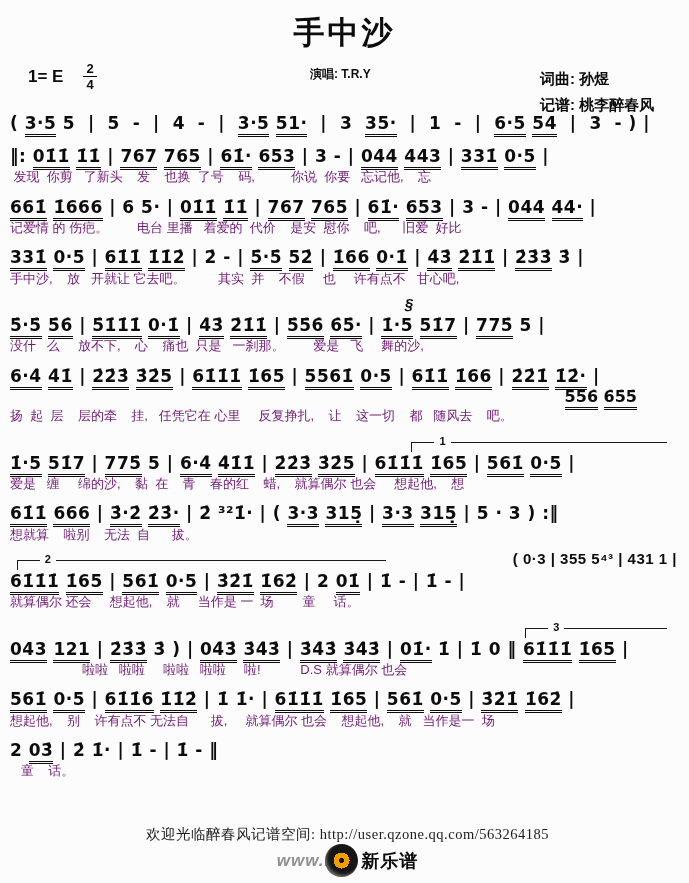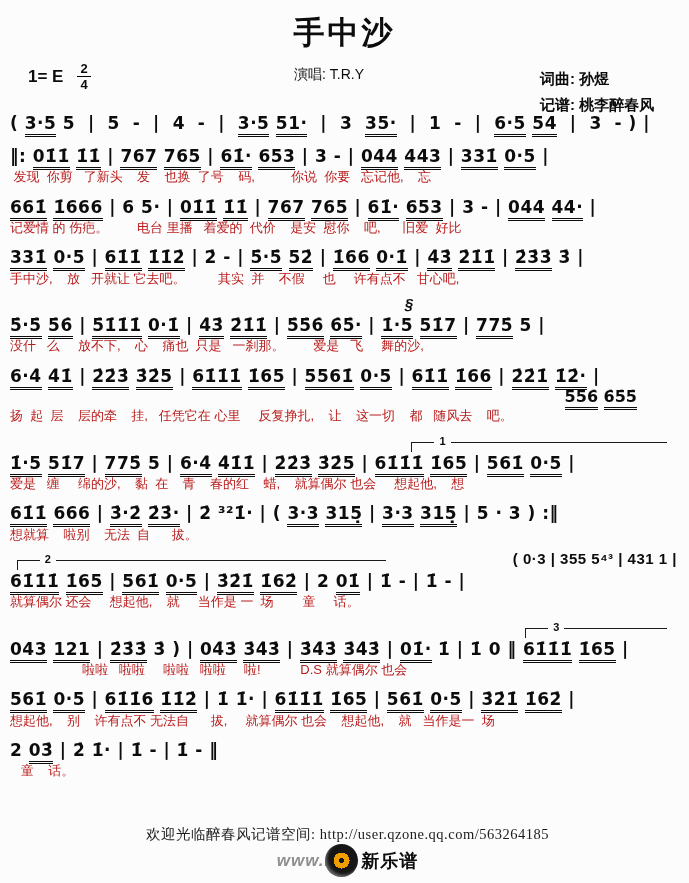--- a/index.html
+++ b/index.html
@@ -11,25 +11,25 @@
     overflow: hidden;
   }
   .page { box-sizing: border-box; width: 689px; height: 883px; padding: 10px 10px 4px 10px; position: relative; }
 
   
   .hdr { position: relative; height: 100px; }
   .title {
     text-align: center; font-size: 31px; font-weight: 900;
     letter-spacing: 3px; padding-top: 2px;
   }
-  .keybox { position: absolute; left: 18px; top: 52px; font-weight: bold; font-size: 17px; display: flex; align-items: center; gap: 14px; }
+  .keybox { position: absolute; left: 18px; top: 52px; font-weight: bold; font-size: 17px; display: flex; align-items: center; gap: 20px; }
   .frac { display: inline-block; text-align: center; font-size: 13px; line-height: 1; font-weight: bold; }
   .frac .num { display: block; border-bottom: 1.5px solid #000; padding: 0 3px 1px 3px; }
   .frac .den { display: block; padding-top: 1px; }
-  .performer { position: absolute; left: 284px; top: 56px; font-weight: normal; font-size: 14px; }
+  .performer { position: absolute; left: 300px; top: 56px; font-weight: bold; font-size: 12px; }
   .credits { position: absolute; left: 498px; top: 56px; font-weight: bold; font-size: 15px; line-height: 1.75; }
   .credits div { white-space: nowrap; margin-left: 32px; }
 
   
   #score { padding: 2px 0 0 0; }
   .system { margin-bottom: 11px; }
   .above-row { position: relative; height: 17px; }
   .volta { position: absolute; top: 7px; height: 9px; border-top: 1.5px solid #1a1a1a; border-left: 1.5px solid #1a1a1a; }
   .volta-label { position: absolute; top: -8px; left: 22px; background: #fcfcfc; padding: 0 5px; font-size: 11px; font-weight: bold; }
   .pickup { position: absolute; right: 2px; top: -3px; font-weight: bold; font-size: 15px; white-space: pre; letter-spacing: 0.5px; }
@@ -39,21 +39,21 @@
     font-weight: bold; font-size: 17px; line-height: 1.3;
     white-space: pre; letter-spacing: 0.5px;
   }
   .notes .beam { border-bottom: 3px double #0c0c0c; padding-bottom: 1px; }
   .subnotes {
     font-family: "DejaVu Sans", sans-serif;
     font-weight: bold; font-size: 16px; white-space: pre;
     text-align: right; padding-right: 42px; line-height: 1.2;
   }
   .subnotes .beam { border-bottom: 3px double #0c0c0c; padding-bottom: 1px; }
-  .lyrics { font-size: 13px; white-space: pre; margin-top: 2px; line-height: 1.2; color: #b91c1c; }
+  .lyrics { font-size: 13px; white-space: pre; margin-top: 2px; line-height: 1.2; color: #701a75; }
 
   
   .footer {
     position: absolute; left: 0; right: 0; bottom: 6px;
     display: flex; align-items: center; justify-content: space-between;
     padding: 0 8px 0 14px;
     flex-direction: column;
   }
   .welcome { font-family: "Liberation Serif", serif; font-size: 14.5px; color: #1c1c1c; letter-spacing: 0.5px; }
   .brandbox { display: flex; align-items: center; gap: 1px; }

